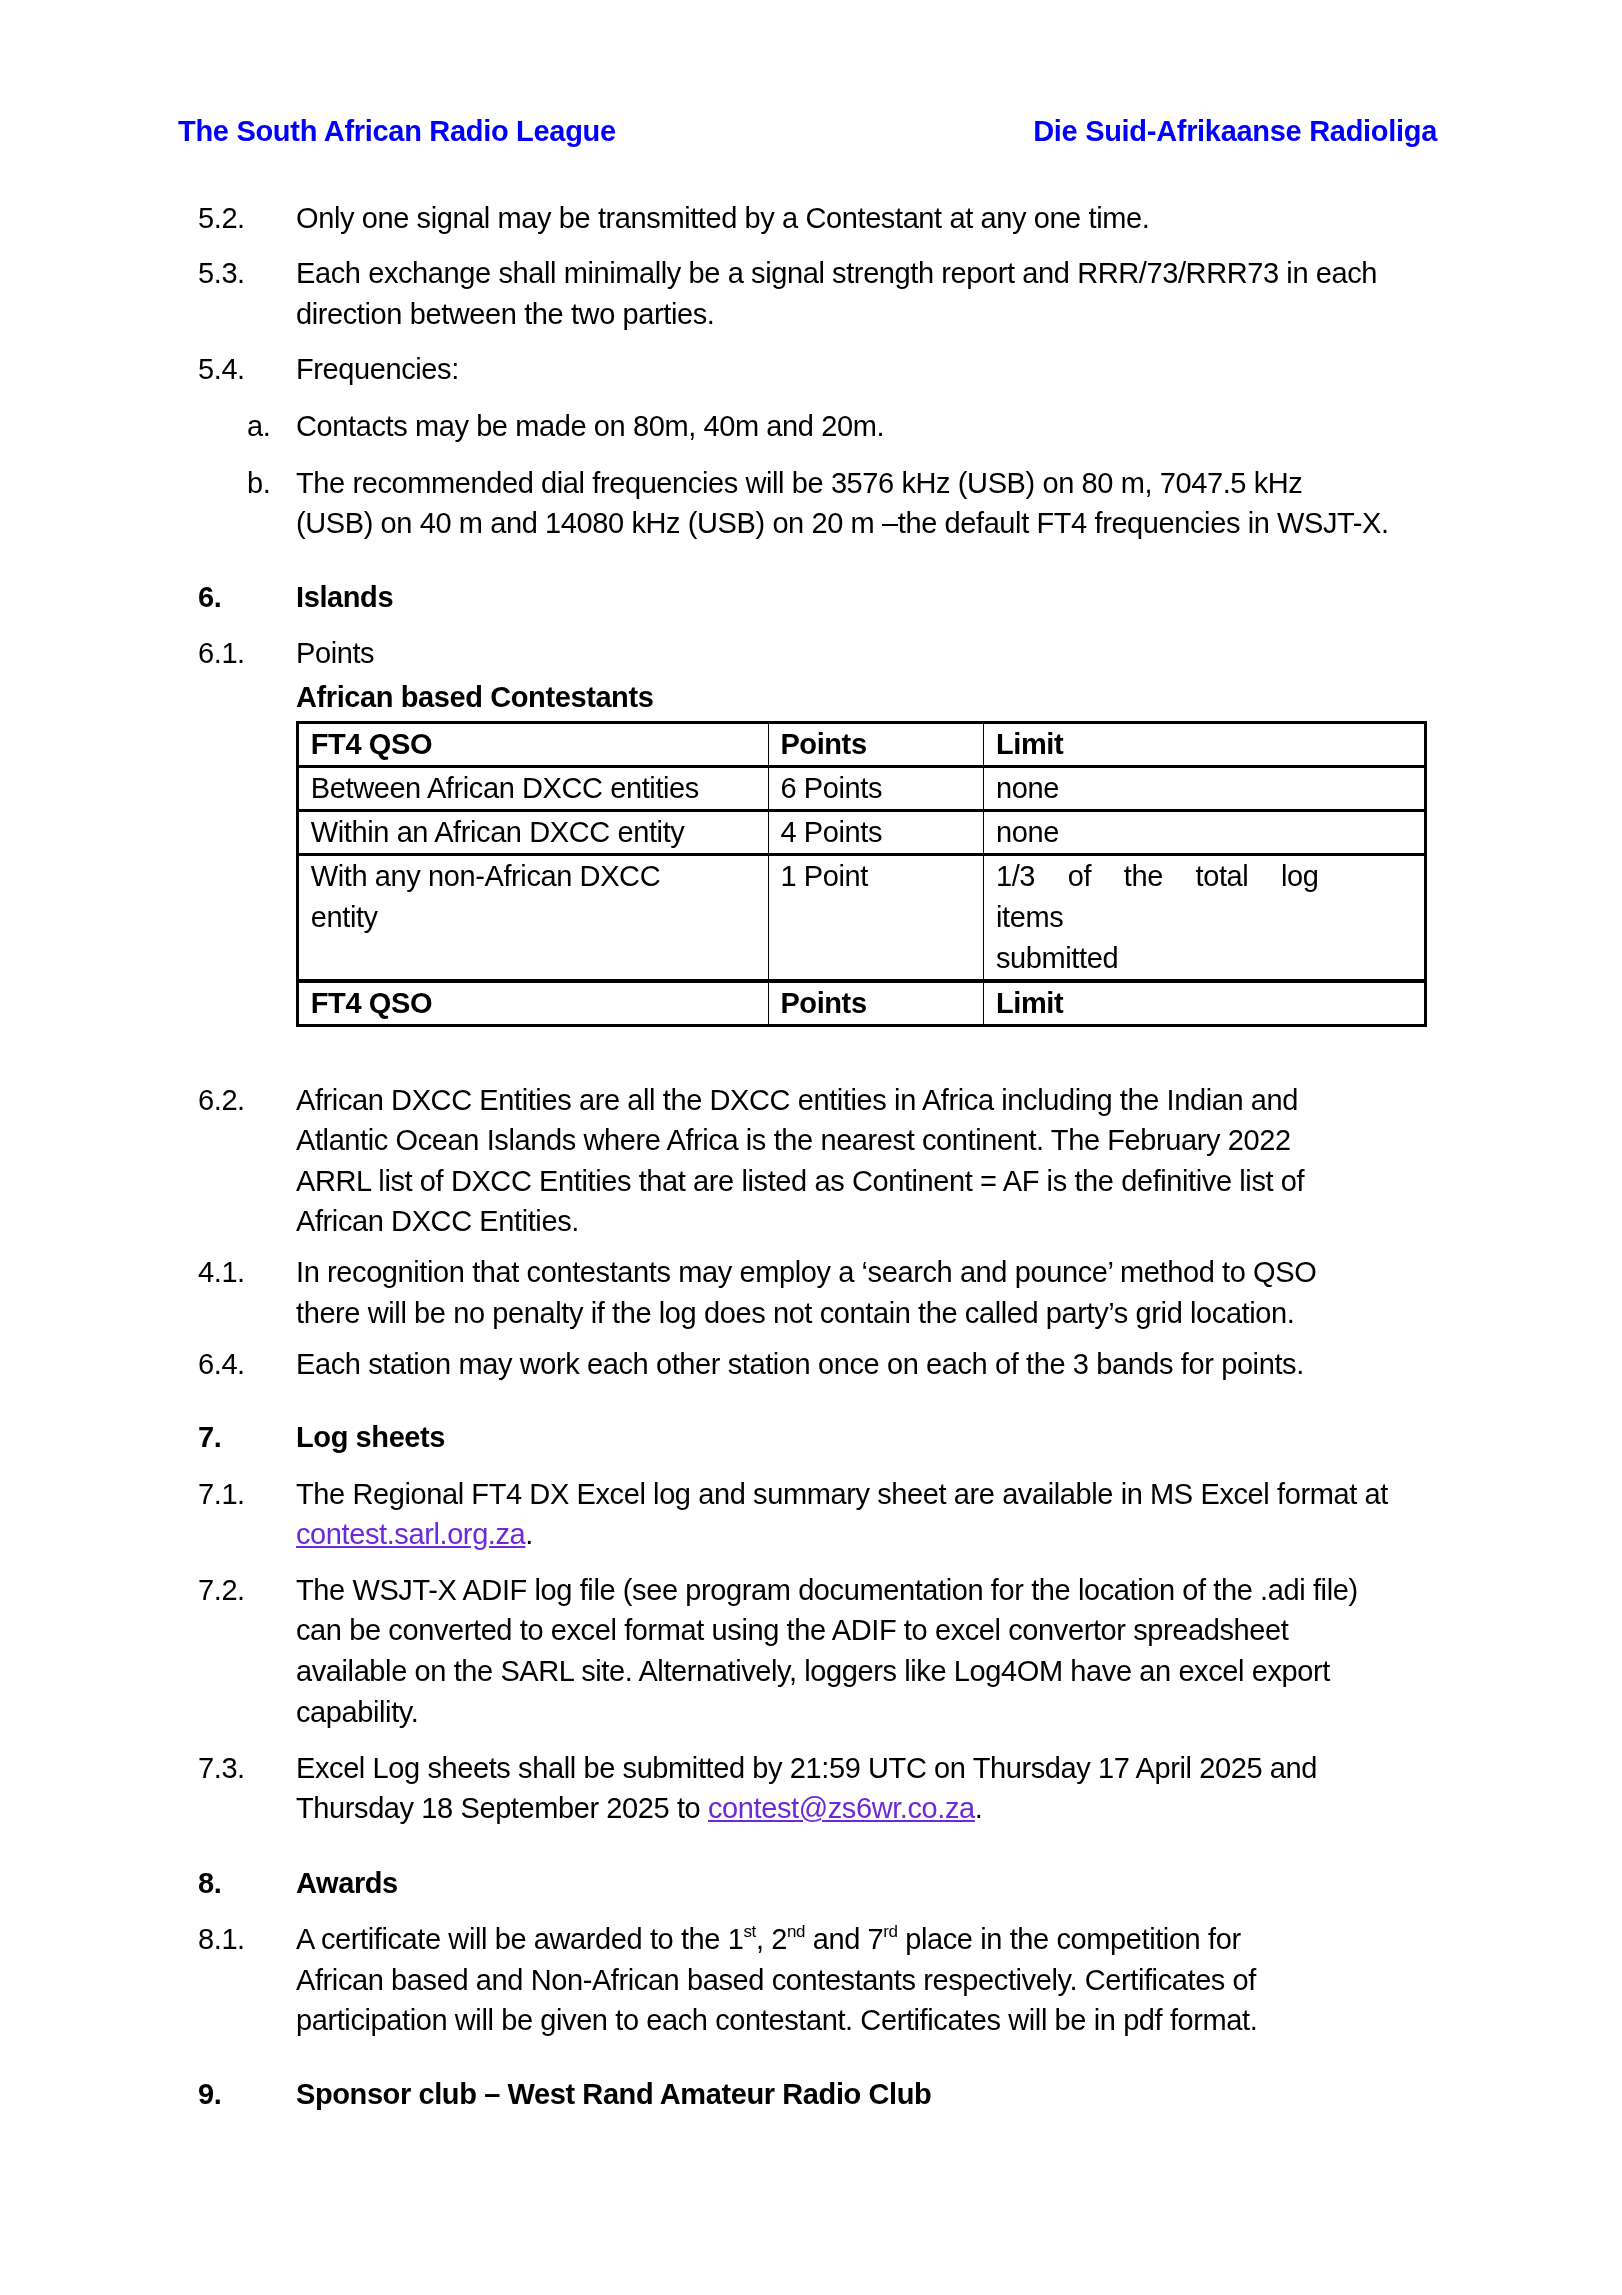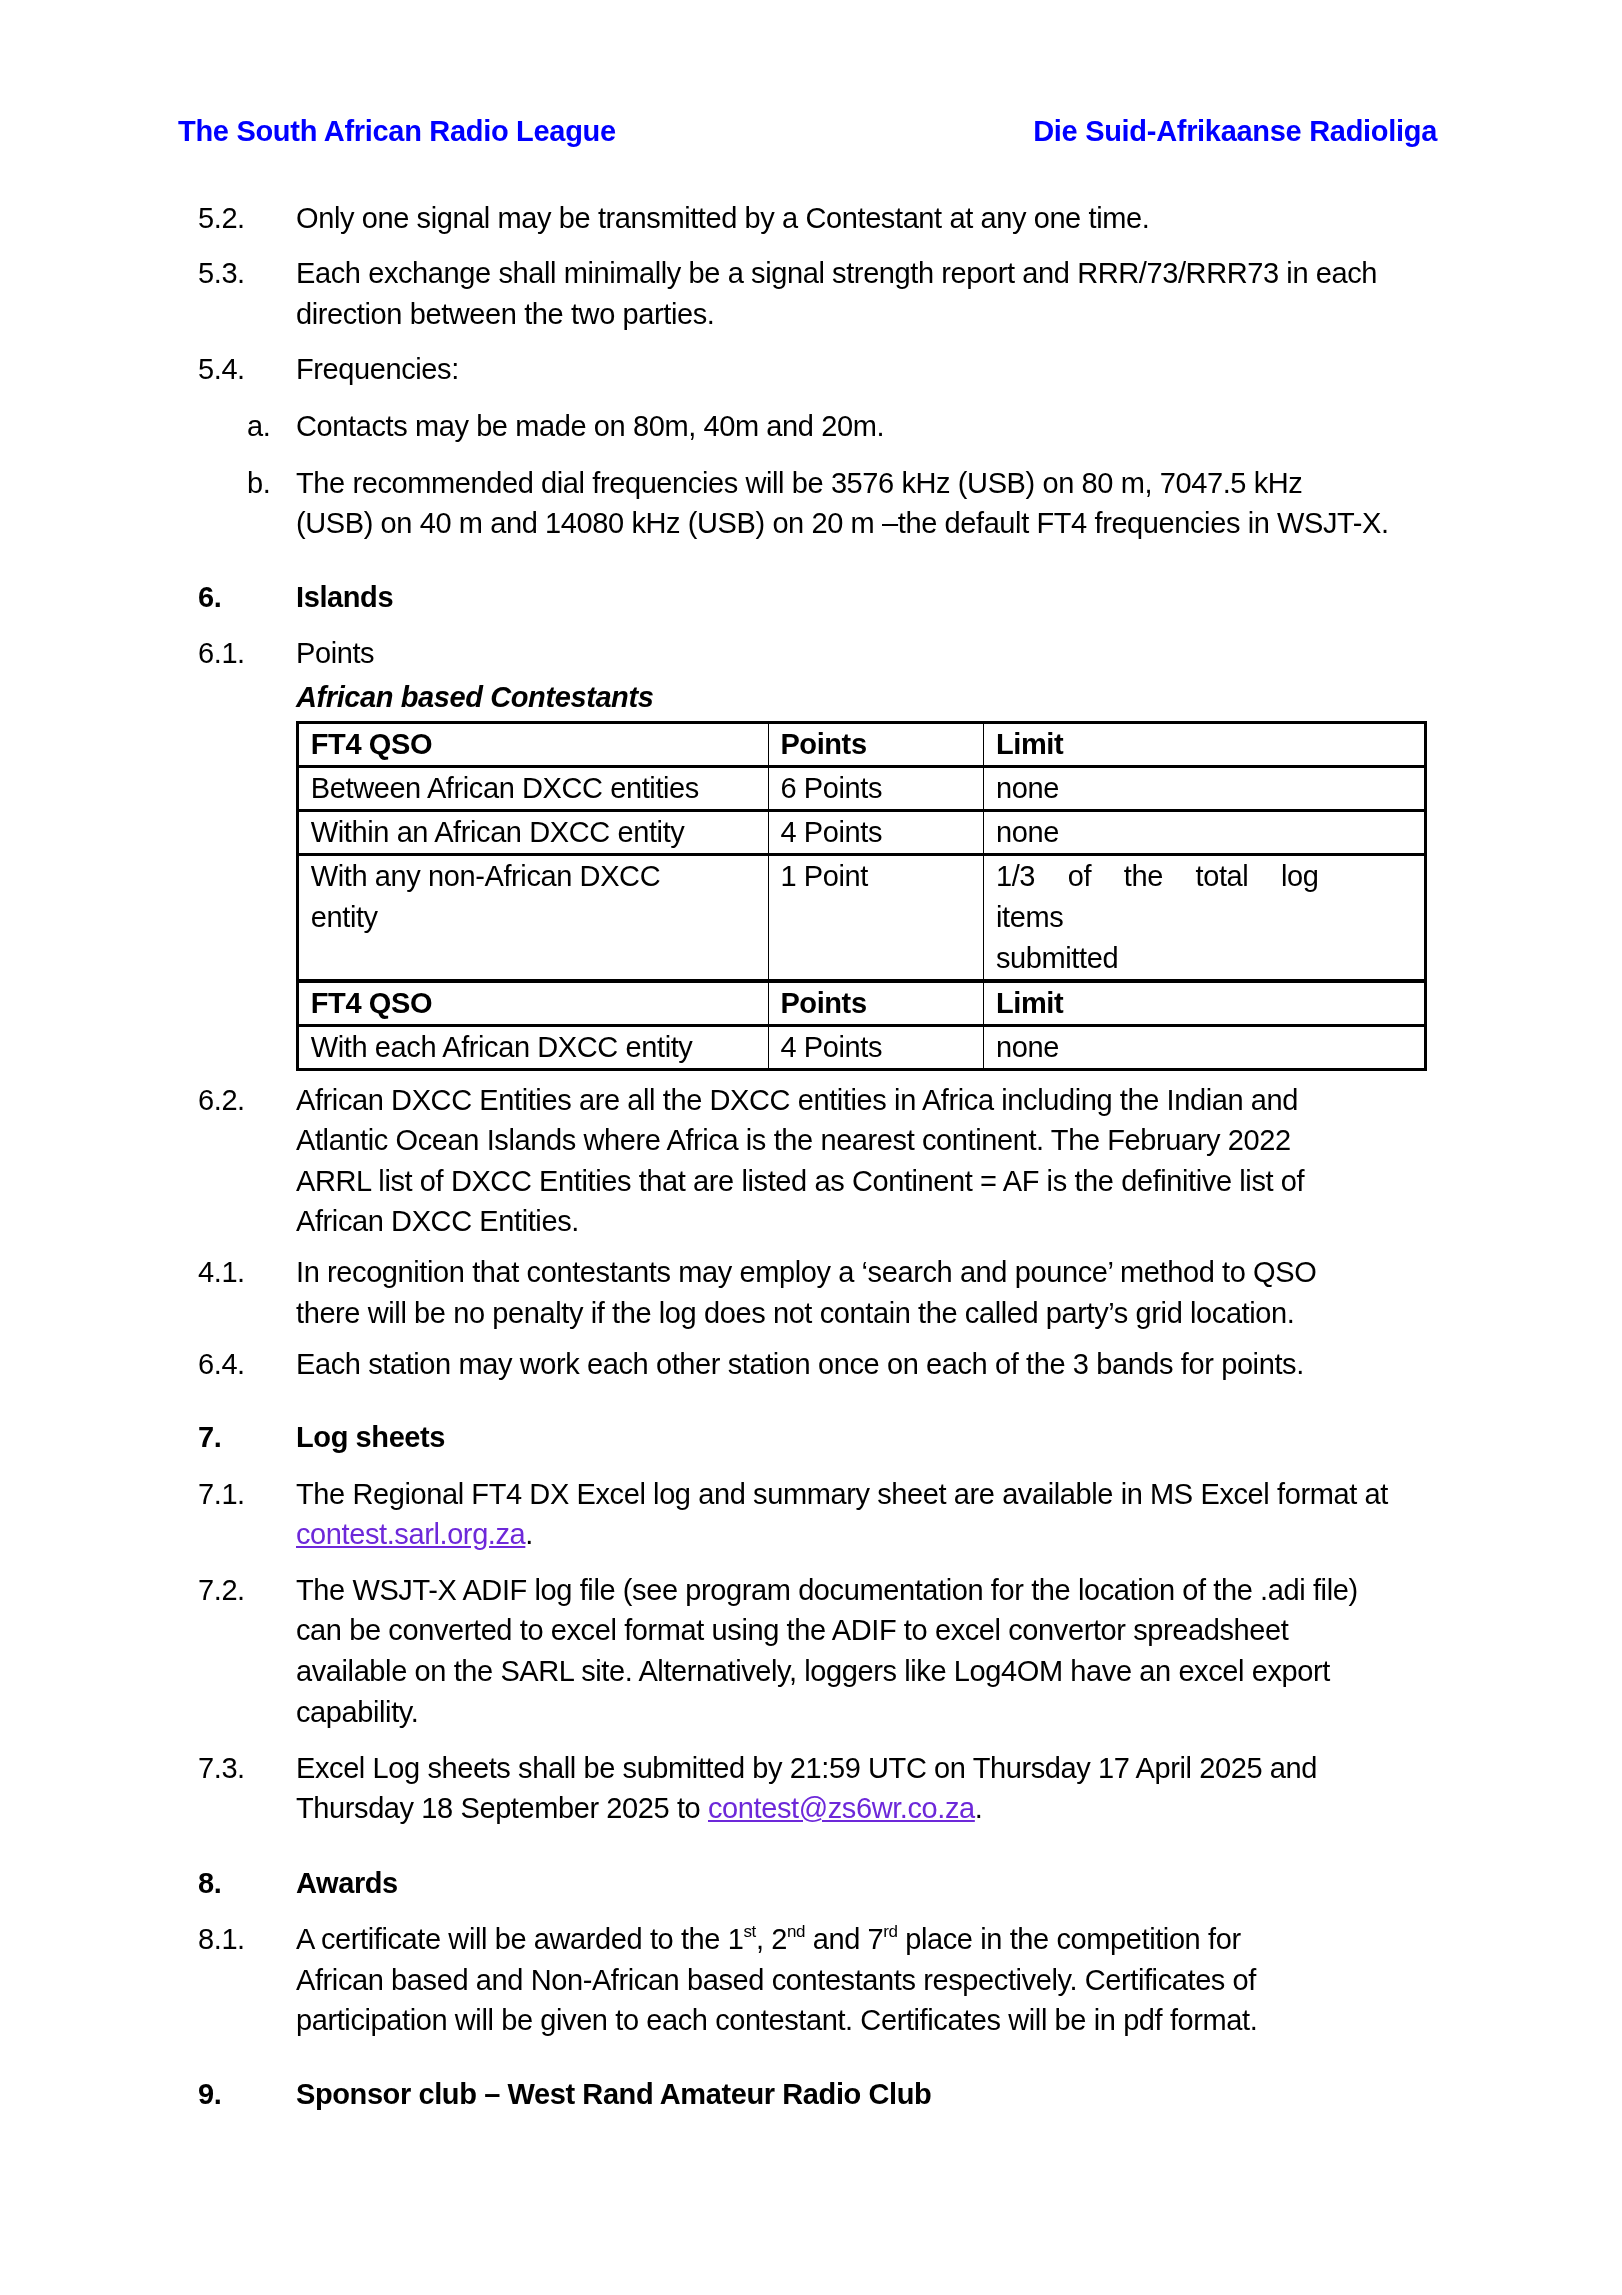--- a/index.html
+++ b/index.html
@@ -66,21 +66,21 @@
 
   <div class="row bold" style="top:577px;">
     <span class="num">6.</span>
     <span class="txt">Islands</span>
   </div>
   <div class="row" style="top:633px;">
     <span class="num">6.1.</span>
     <span class="txt">Points</span>
   </div>
 
-  <div class="subhead" style="top:677px;font-style:italic;">African based Contestants</div>
+  <div class="subhead" style="top:677px;">African based Contestants</div>
   <table class="pts" style="top:721px;">
     <tbody>
         <tr class="head">
       <td class="c1">FT4 QSO</td>
       <td class="c2">Points</td>
       <td>Limit</td>
     </tr>
     <tr class="body">
       <td>Between African DXCC entities</td>
       <td>6 Points</td>
@@ -107,25 +107,20 @@
   </tbody>
     </table>
 
   <table class="pts" style="top:980px;">
     <tbody>
         <tr class="head">
       <td class="c1">FT4 QSO</td>
       <td class="c2">Points</td>
       <td>Limit</td>
     </tr>
-    <tr>
-      <td>With each African DXCC entity</td>
-      <td>4 Points</td>
-      <td>none</td>
-    </tr>
   </tbody>
     </table>
 
   <div class="row" style="top:1080px;">
     <span class="num">6.2.</span>
     <span class="txt">African DXCC Entities are all the DXCC entities in Africa including the Indian and</span>
   </div>
   <div class="row" style="top:1120px;">
     <span class="txt">Atlantic Ocean Islands where Africa is the nearest continent.  The February 2022</span>
   </div>

